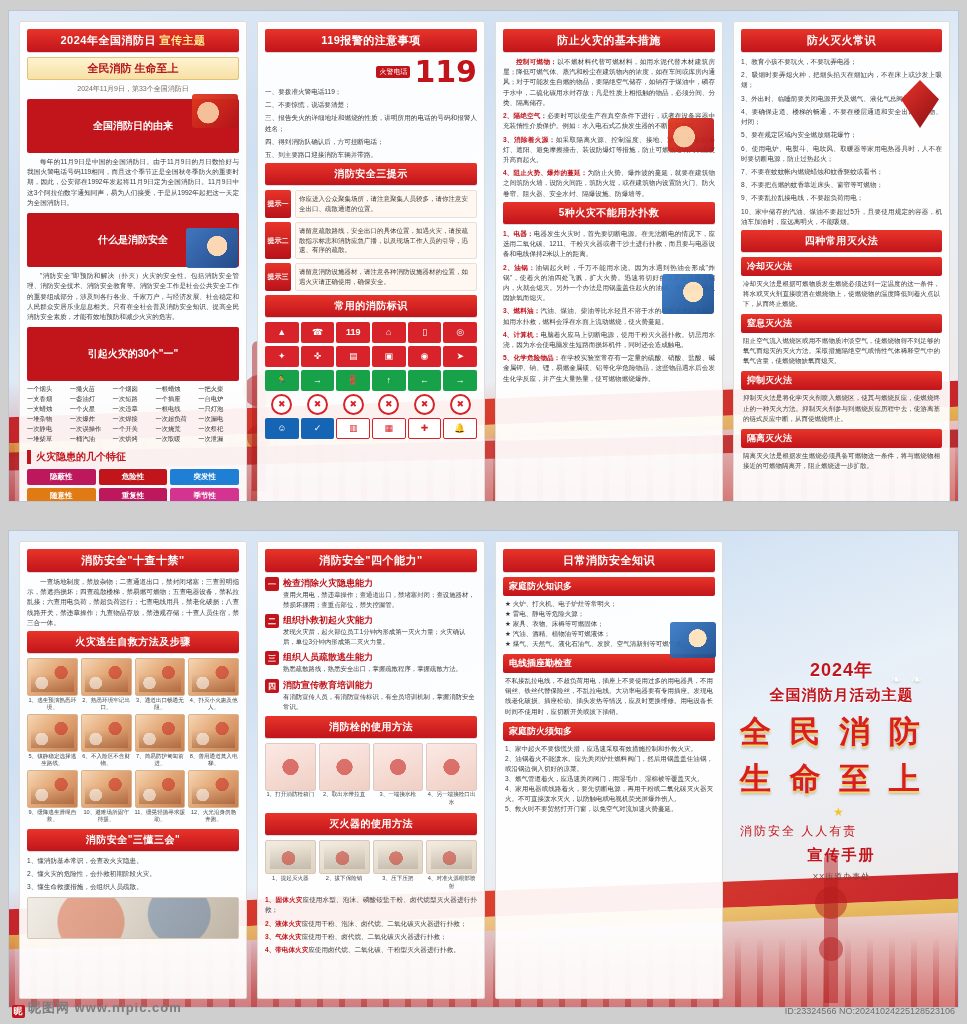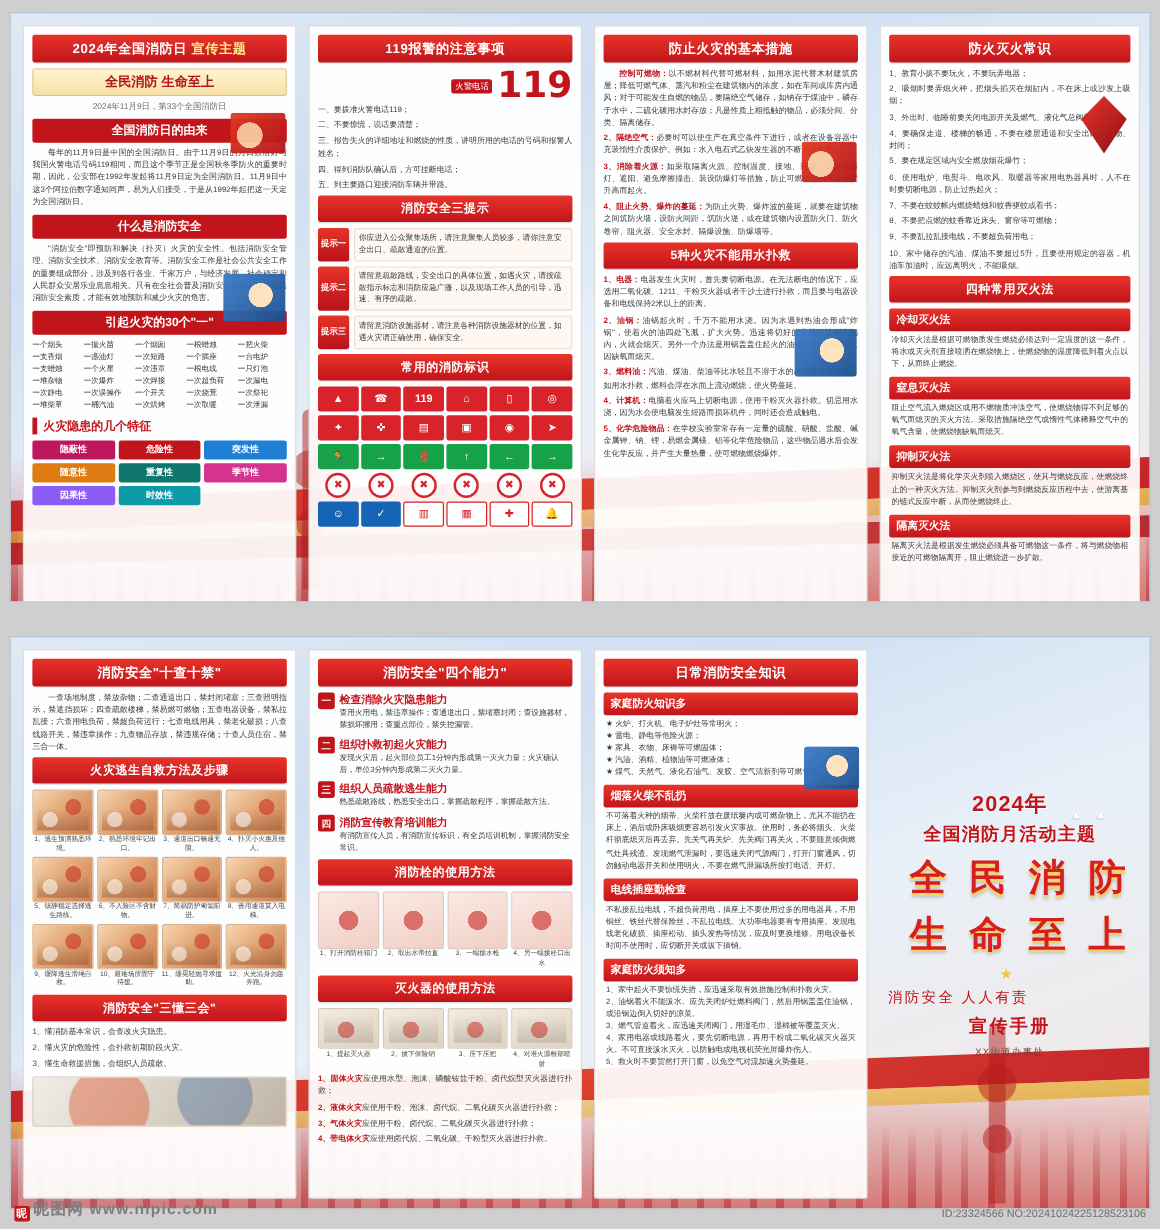--- a/index.html
+++ b/index.html
@@ -89,21 +89,21 @@
   .subhdr {
     background: linear-gradient(#fff3d0,#f6e0a6);
     border:1px solid #e2c277;
     color:#b3161c; font-weight:bold; font-size:11px;
     text-align:center; padding:3px 2px; border-radius:2px; margin-bottom:4px;
   }
   .meta { text-align:center; font-size:7px; color:#7a6a5c; margin:2px 0 5px; }
 
   .sec {
     background:#c1151b; color:#fff; font-weight:bold; font-size:10px;
-    text-align:center; padding:3px; border-radius:2px; margin:5px 0 4px;
+    text-align:center; padding:20px; border-radius:2px; margin:5px 0 4px;
   }
   .sec-left {
     color:#c1151b; font-weight:bold; font-size:10px; border-left:4px solid #c1151b;
     padding-left:5px; margin:6px 0 3px;
   }
 
   .txt { font-size:6.6px; line-height:1.55; color:#3b3b3b; text-align:justify; }
   .txt p { margin:0 0 3px; }
   .txt .ind { text-indent: 13px; }
   .red { color:#c1151b; font-weight:bold; }
@@ -193,21 +193,21 @@
   
   .hydrant { display:grid; grid-template-columns: repeat(4,1fr); gap:3px; }
   .hydrant .img { height:48px; border:1px solid #e0c9c0; border-radius:2px; background:linear-gradient(160deg,#fbe9e4,#f0cfc4); position:relative; overflow:hidden;}
   .hydrant .img:after{content:"";position:absolute;inset:5px;background:radial-gradient(circle at 50% 50%, rgba(200,40,35,.6) 0 30%, transparent 31%);}
 
   
   .poster { position:relative; height:100%; }
   .poster .yr { text-align:center; color:#c1151b; font-weight:bold; font-size:18px; margin-top:110px; letter-spacing:1px; text-shadow:0 1px 0 #fff; }
   .poster .theme { text-align:center; color:#c1151b; font-weight:bold; font-size:15px; margin-top:4px; letter-spacing:1px; text-shadow:0 1px 0 #fff;}
   .poster .big {
-    text-align:right; font-size:31px; font-weight:bold; letter-spacing:5px;
+    text-align:left; font-size:31px; font-weight:bold; letter-spacing:5px;
     color:#d81f20;
     text-shadow: 0 2px 0 #f7d56a, 0 3px 3px rgba(0,0,0,.25);
     margin-top:8px; line-height:1.25;
   }
   .poster .star { text-align:center; color:#f2c335; font-size:12px; margin-top:6px; letter-spacing:6px;}
   .poster .sub1 { text-align:left; color:#c1151b; font-weight:normal; font-size:12px; margin-top:4px; letter-spacing:2px;}
   .poster .sub2 { text-align:center; color:#c1151b; font-weight:bold; font-size:15px; margin-top:6px; letter-spacing:2px;}
   .poster .sub3 { text-align:center; color:#7a3b36; font-size:8px; margin-top:6px; letter-spacing:1px;}
   .doves { position:absolute; top:14px; right:18px; color:#fff; font-size:13px; letter-spacing:3px; text-shadow:0 1px 2px rgba(0,0,0,.2);}
 
@@ -284,21 +284,21 @@
         <span>一次取暖</span>
         <span>一次泄漏</span>
       </div>
 
       <div class="sec-left">火灾隐患的几个特征</div>
       <div class="chips">
         <div class="chip" style="background:#be185d">隐蔽性</div>
         <div class="chip" style="background:#c1151b">危险性</div>
         <div class="chip" style="background:#1f7fd4">突发性</div>
         <div class="chip" style="background:#e07a12">随意性</div>
-        <div class="chip" style="background:#0f766e">重复性</div>
+        <div class="chip" style="background:#be185d">重复性</div>
         <div class="chip" style="background:#d4348f">季节性</div>
         <div class="chip" style="background:#8b5cf6">因果性</div>
         <div class="chip" style="background:#0f9aa8">时效性</div>
       </div>
       <div class="illus illus-a"></div>
       <div class="illus illus-b"></div>
     </div>
 
     <div class="panel p2">
       <div class="hdr">119报警的注意事项</div>
@@ -590,24 +590,20 @@
     <div class="panel bp3">
       <div class="hdr">日常消防安全知识</div>
       <div>
         <div class="boxitem">
           <span class="bt">家庭防火知识多</span>
           <div class="bb" style="white-space:pre-line;">★ 火炉、打火机、电子炉灶等常明火；
 ★ 雷电、静电等危险火源；
 ★ 家具、衣物、床褥等可燃固体；
 ★ 汽油、酒精、植物油等可燃液体；
 ★ 煤气、天然气、液化石油气、发胶、空气清新剂等可燃气体。</div>
-        </div>
-        <div class="boxitem">
-          <span class="bt">烟落火柴不乱扔</span>
-          <div class="bb">不可落着火种的烟蒂、火柴杆放在废纸篓内或可燃杂物上，尤其不能扔在床上，酒后或卧床吸烟更容易引发火灾事故。使用时，务必将烟头、火柴杆彻底熄灭后再丢弃。先关气再关炉、先关阀门再关火，不要随意倾倒燃气灶具残渣。发现燃气泄漏时，要迅速关闭气源阀门，打开门窗通风，切勿触动电器开关和使用明火，不要在燃气泄漏场所按打电话、开灯。</div>
         </div>
         <div class="boxitem">
           <span class="bt">电线插座勤检查</span>
           <div class="bb">不私接乱拉电线，不超负荷用电，插座上不要使用过多的用电器具，不用铜丝、铁丝代替保险丝，不乱拉电线。大功率电器要有专用插座。发现电线老化破损、插座松动、插头发热等情况，应及时更换维修。用电设备长时间不使用时，应切断开关或拔下插销。</div>
         </div>
         <div class="boxitem">
           <span class="bt">家庭防火须知多</span>
           <div class="bb" style="white-space:pre-line;">1、家中起火不要惊慌失措，应迅速采取有效措施控制和扑救火灾。
 2、油锅着火不能泼水。应先关闭炉灶燃料阀门，然后用锅盖盖住油锅，或沿锅边倒入切好的凉菜。
 3、燃气管道着火，应迅速关闭阀门，用湿毛巾、湿棉被等覆盖灭火。

